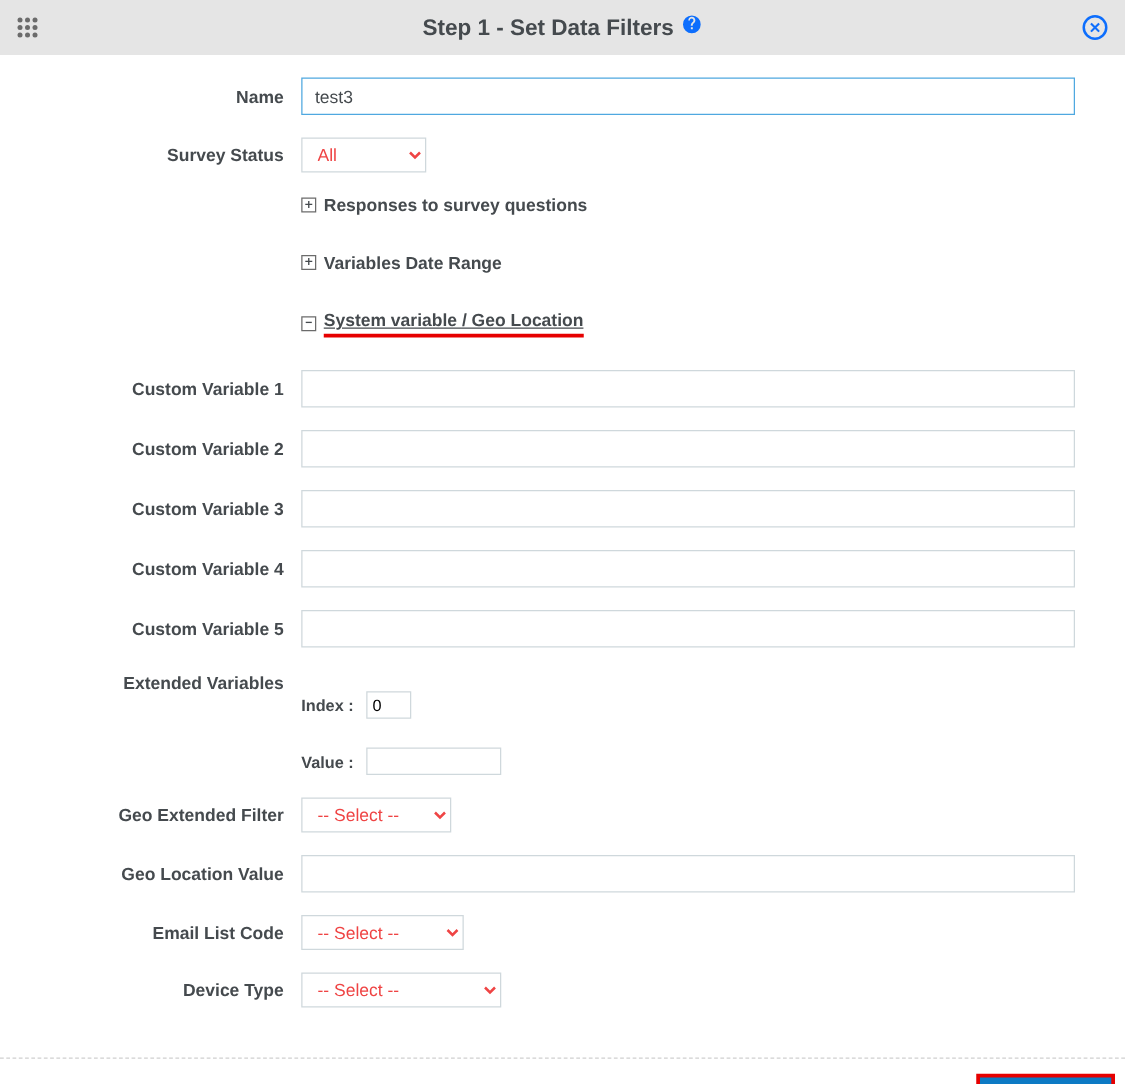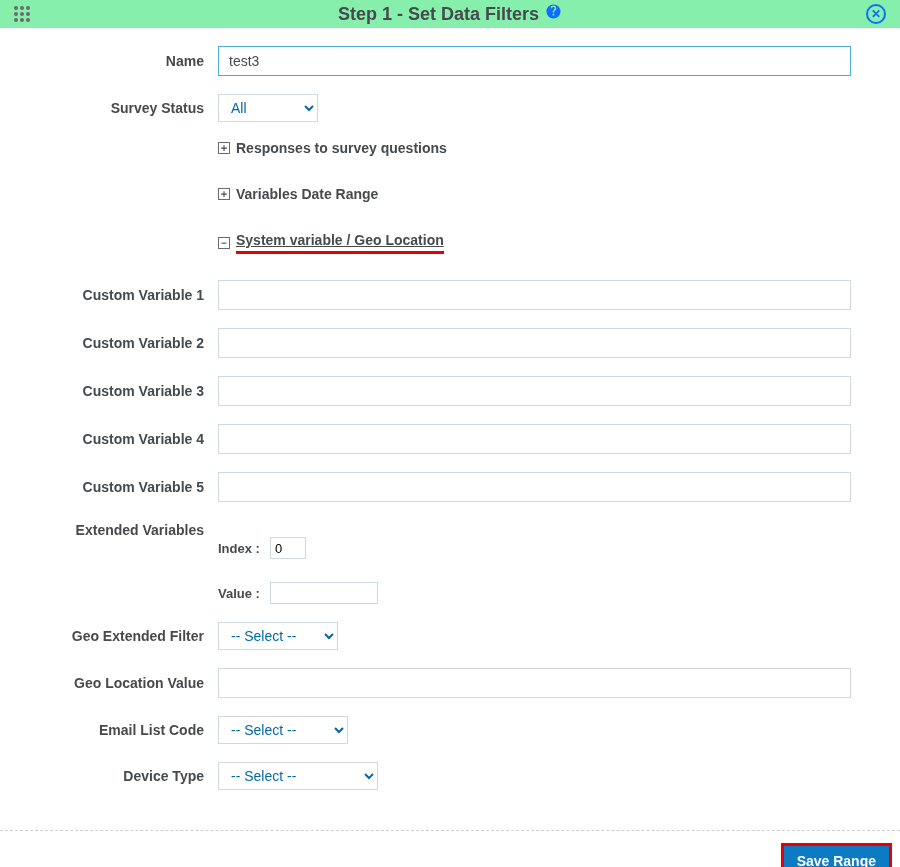--- a/index.html
+++ b/index.html
@@ -8,26 +8,26 @@
       padding: 0;
     }
     body {
       font-family: -apple-system, BlinkMacSystemFont, "Segoe UI", Arial, sans-serif;
       font-size: 14px;
       color: #333;
       background: #fff;
       width: 900px;
     }
     .header {
-      background: #86efac;
+      background: #e5e5e5;
       padding: 10px 14px;
       display: flex;
       align-items: center;
       position: relative;
-      height: 28px;
+      height: 44px;
       justify-content: center;
     }
     .grip-icon {
       display: grid;
       grid-template-columns: repeat(3, 4px);
       grid-gap: 2px;
       cursor: grab;
     }
     .grip-icon span {
       width: 4px;
@@ -59,21 +59,21 @@
       width: 20px;
       height: 20px;
       display: flex;
       align-items: center;
       justify-content: center;
       font-weight: bold;
       font-size: 12px;
       cursor: pointer;
     }
     .form-body {
-      padding: 18px 40px 8px 40px;
+      padding: 18px 40px 8px 63px;
     }
     .form-row {
       display: flex;
       align-items: center;
       margin-bottom: 18px;
     }
     .form-label {
       width: 178px;
       text-align: right;
       padding-right: 14px;
@@ -95,21 +95,21 @@
       color: #454a4e;
     }
     .input-full.highlight {
       border: 1px solid #4fa8e0;
     }
     .select-small {
       height: 28px;
       padding: 2px 8px;
       border: 1px solid #cfd8dc;
       font-size: 14px;
-      color: #0369a1;
+      color: #ef4444;
       background: #fff;
     }
     .section-heading-row {
       display: flex;
       margin-bottom: 30px;
       margin-top: 10px;
     }
     .section-heading {
       display: flex;
       align-items: center;

